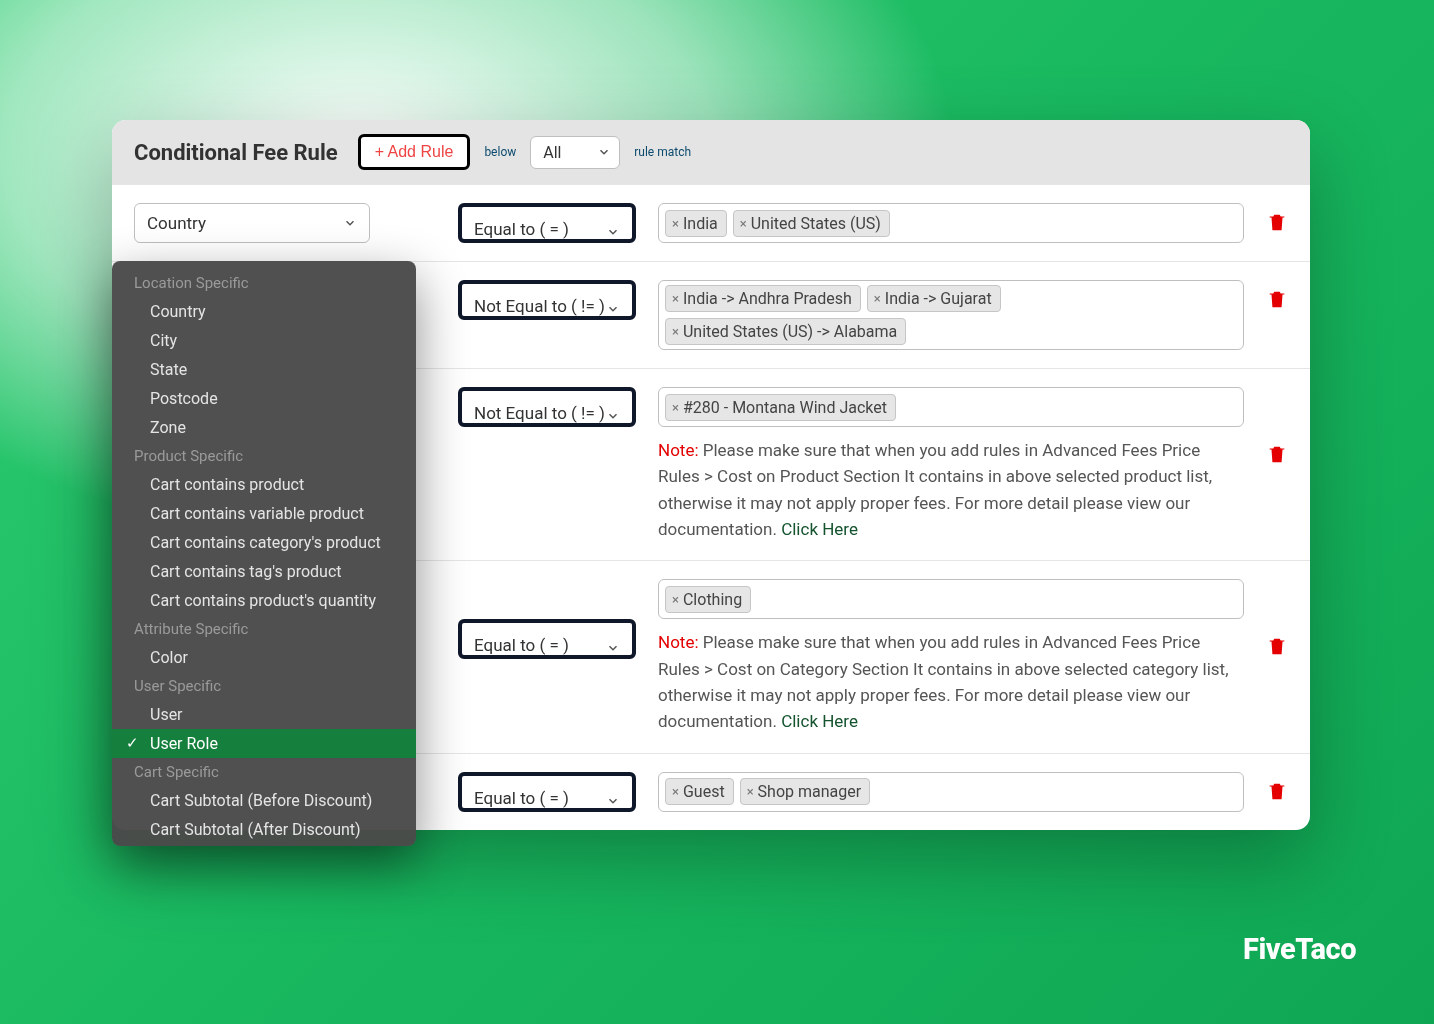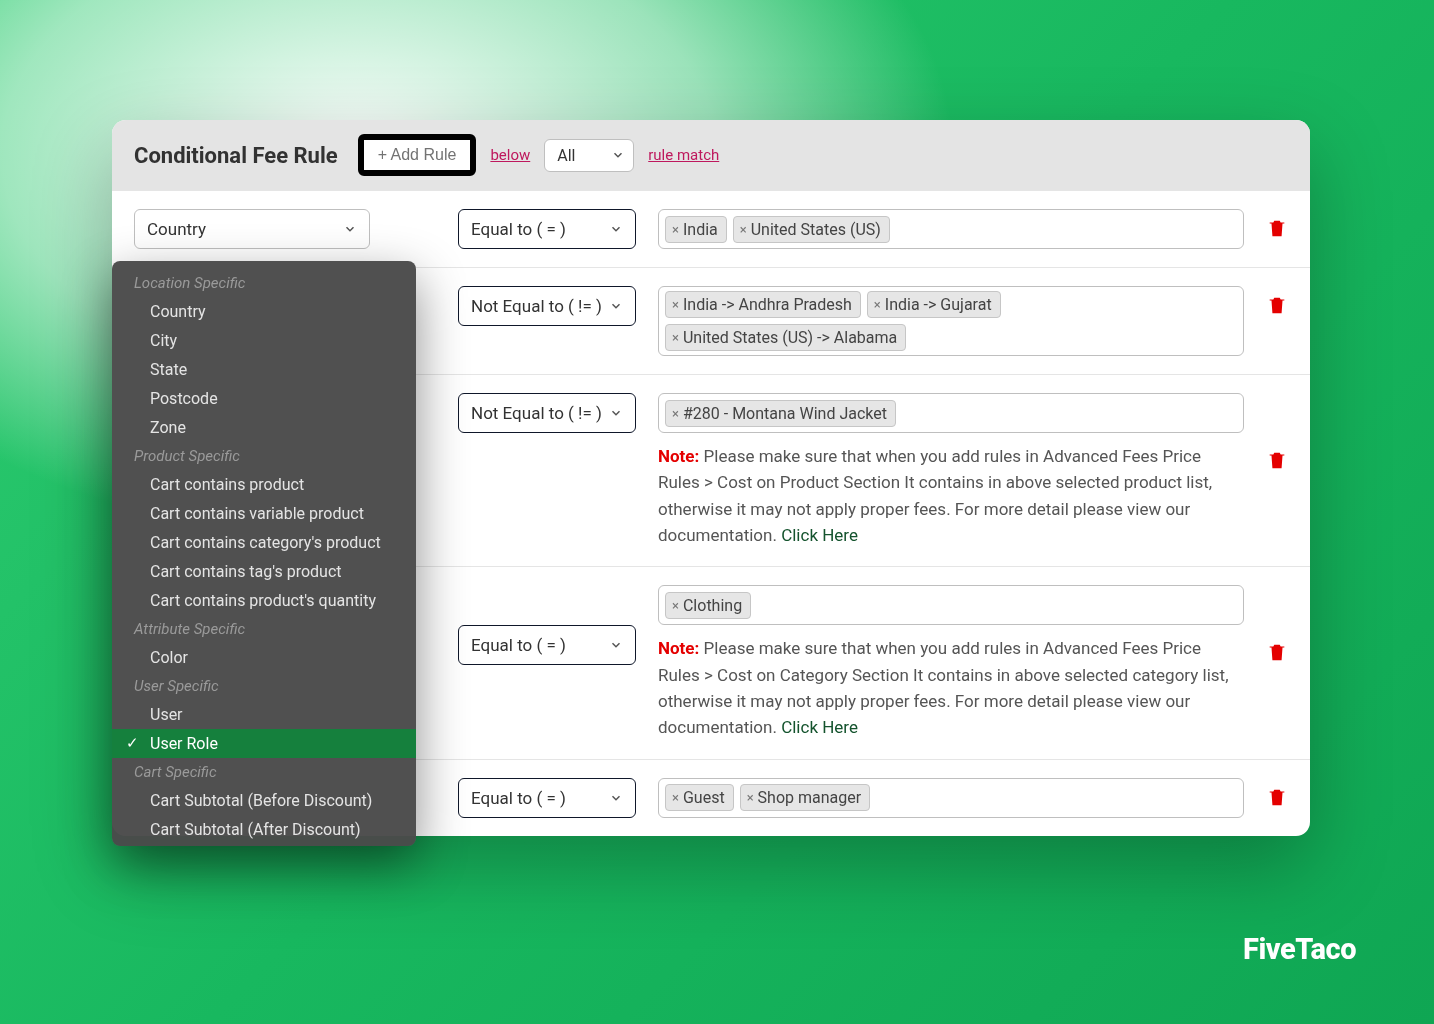--- a/index.html
+++ b/index.html
@@ -29,28 +29,28 @@
   gap: 14px;
 }
 .panel-title {
   font-size: 22px;
   font-weight: 700;
   color: #323232;
   margin-right: 6px;
 }
 .btn {
   background: #fff;
-  border: 6px solid #000000;
+  border: 3px solid #000000;
   border-radius: 6px;
   padding: 6px 14px;
   font-size: 16px;
-  color: #737373;
-  cursor: pointer;
-}
-.label-text { font-size: 15px; color: #be185d; text-decoration: underline; }
+  color: #ef4444;
+  cursor: pointer;
+}
+.label-text { font-size: 12px; color: #0c4a6e; }
 .select {
   background: #fff;
   border: 1px solid #bfbfbf;
   border-radius: 6px;
   padding: 6px 30px 6px 12px;
   font-size: 16px;
   color: #333;
   position: relative;
   cursor: pointer;
   display: inline-flex;
@@ -82,27 +82,27 @@
   color: #333;
   display: flex;
   align-items: center;
   justify-content: space-between;
   cursor: pointer;
 }
 .operator-select {
   width: 178px;
   height: 40px;
   background: #fff;
-  border: 1px solid #0f172a;
+  border: 4px solid #0f172a;
   border-radius: 6px;
   padding: 0 12px;
   font-size: 17px;
   color: #333;
   display: flex;
-  align-items: center;
+  align-items: flex-end;
   justify-content: space-between;
   cursor: pointer;
   margin-left: 66px;
 }
 .value-col {
   flex: 1;
   display: flex;
   flex-direction: column;
   gap: 10px;
 }
@@ -126,21 +126,21 @@
   display: inline-flex;
   align-items: center;
   gap: 4px;
 }
 .tag .x { color: #777; font-size: 13px; cursor: pointer; }
 .note {
   font-size: 17px;
   color: #555;
   line-height: 1.55;
 }
-.note b { color: #e40000; font-weight: 700; }
+.note b { color: #e40000; font-weight: 400; }
 .note a { color: #14532d; text-decoration: none; cursor: pointer; }
 .trash {
   width: 22px;
   height: 22px;
   color: #e40000;
   cursor: pointer;
   flex-shrink: 0;
   margin-top: 8px;
 }
 .trash svg { width: 100%; height: 100%; display: block; }
@@ -156,21 +156,20 @@
   padding: 8px 0;
   color: #ddd;
   font-size: 16px;
   max-height: 585px;
   overflow: hidden;
 }
 .dd-group {
   padding: 5px 22px;
   color: #9a9a9a;
   font-size: 15px;
-  font-style: italic;
 }
 .dd-item {
   padding: 5px 22px 5px 38px;
   color: #e4e4e4;
   cursor: pointer;
   position: relative;
 }
 .dd-item.selected {
   background: #15803d;
   color: #fff;

